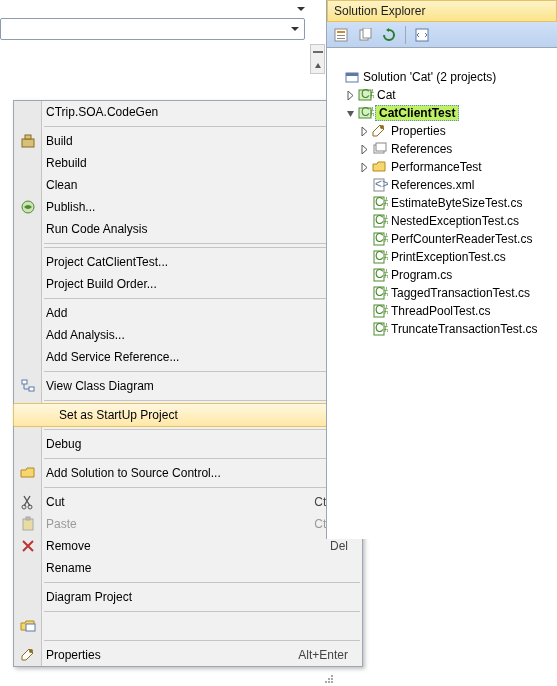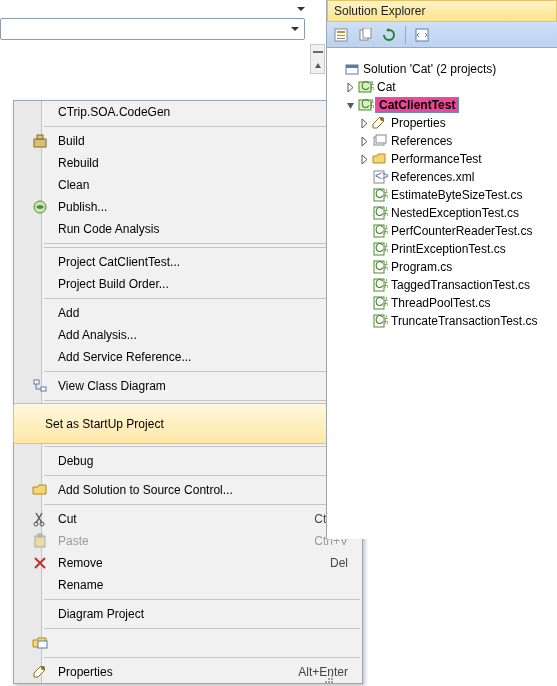--- a/index.html
+++ b/index.html
@@ -10,40 +10,40 @@
   .editor-top-bar { position: absolute; left: 0; top: 18px; width: 305px; height: 22px; background: #fff; border: 1px solid #8b9bb4; border-radius: 2px; }
   .editor-top-bar .dd { position:absolute; right:2px; top:2px; width:14px; height:16px; display:flex; align-items:center; justify-content:center; color:#333; }
   .editor-tab-arrow { position:absolute; left:296px; top:4px; width:14px; height:12px; color:#333; }
   .scrollbar-stub { position:absolute; left:310px; top:44px; width:15px; height:30px; background:#f0f0f0; border:1px solid #c8c8c8; display:flex; flex-direction:column; }
   .scrollbar-stub .btn { flex:1; display:flex; align-items:center; justify-content:center; }
 
   
   .ctx { position:absolute; left:13px; top:100px; width:350px; background:#f1f1f1; border:1px solid #9ba7b7; box-shadow:2px 2px 4px rgba(0,0,0,.25); }
   .ctx .gutter { position:absolute; left:0; top:0; width:28px; height:100%; background:#e9e9e9; border-right:1px solid #c5c5c5; }
   .ctx .items { position:relative; }
-  .ctx .item { display:flex; align-items:center; height:22px; padding-left:32px; padding-right:8px; cursor:default; position:relative;margin-left:12px; }
-  .ctx .item.hover { background:linear-gradient(#fff7df,#ffe8a6); border:1px solid #e5c365; border-radius:2px; margin:-1px; padding-left:31px; padding-right:7px; height:41px; }
+  .ctx .item { display:flex; align-items:center; height:22px; padding-left:32px; padding-right:8px; cursor:default; position:relative; }
+  .ctx .item.hover { background:linear-gradient(#fff7df,#ffe8a6); border:1px solid #e5c365; border-radius:2px; margin:-1px; padding-left:45px; padding-right:7px; height:24px; }
   .ctx .item.disabled { color:#9a9a9a; }
   .ctx .sep { height:1px; margin:3px 2px 3px 30px; background:#c5c5c5; }
   .ctx .arrow { position:absolute; right:8px; }
   .ctx .shortcut { position:absolute; right:14px; color:#444; }
   .ctx .item.disabled .shortcut { color:#9a9a9a; }
   .ctx .iconcell { position:absolute; left:4px; width:20px; height:20px; display:flex; align-items:center; justify-content:center; }
 
   
   .sx { position:absolute; left:326px; top:0; width:231px; height:539px; background:#fff; border-left:1px solid #9ba7b7; }
   .sx-title { height:22px; background:linear-gradient(#fdf3c7,#fbe48a); border:1px solid #e5c365; display:flex; align-items:center; padding:0 6px; color:#1e1e1e; }
   .sx-toolbar { height:26px; background:linear-gradient(#cfe0f7,#bcd2ef); border-bottom:1px solid #9ba7b7; display:flex; align-items:center; gap:4px; padding:0 4px; }
   .sx-toolbar .tb { width:20px; height:20px; display:flex; align-items:center; justify-content:center; border:1px solid transparent; }
-  .tree { padding:12px 2px; }
+  .tree { padding:20px 2px; }
   .node { display:flex; align-items:center; height:18px; white-space:nowrap; }
   .node .exp { width:14px; display:flex; align-items:center; justify-content:center; color:#595959; font-size:9px; }
   .node .icn { width:18px; display:flex; align-items:center; justify-content:center; }
   .node .lbl { padding:0 2px; }
-  .node.sel .lbl { background:#ec4899; border:1px dotted #6a8ccb; font-weight:bold; padding:0 3px; }
+  .node.sel .lbl { background:#bef264; border:1px dotted #6a8ccb; font-weight:bold; padding:0 3px; }
   .indent-1 { padding-left:14px; }
   .indent-2 { padding-left:28px; }
 
   
   svg { display:block; }
   .bottom-dots { position:absolute; left:324px; bottom:2px; width:10px; height:10px; }
 </style>
 </head>
 <body>
 

